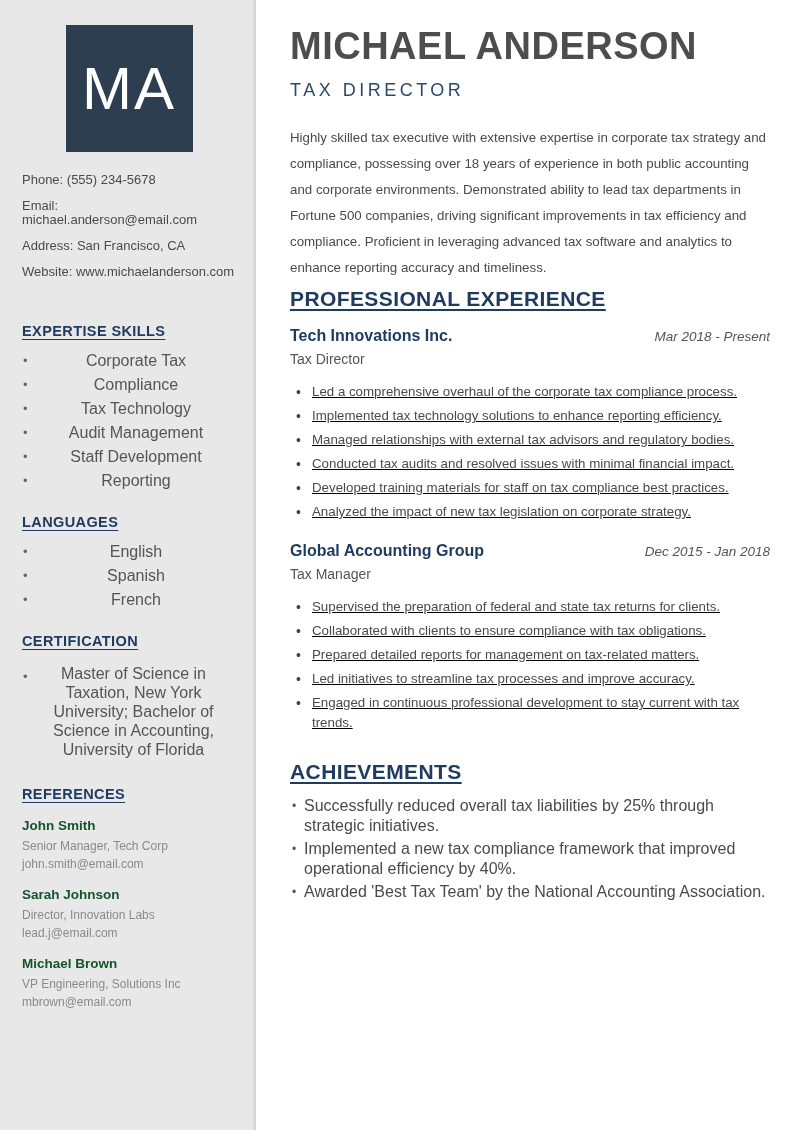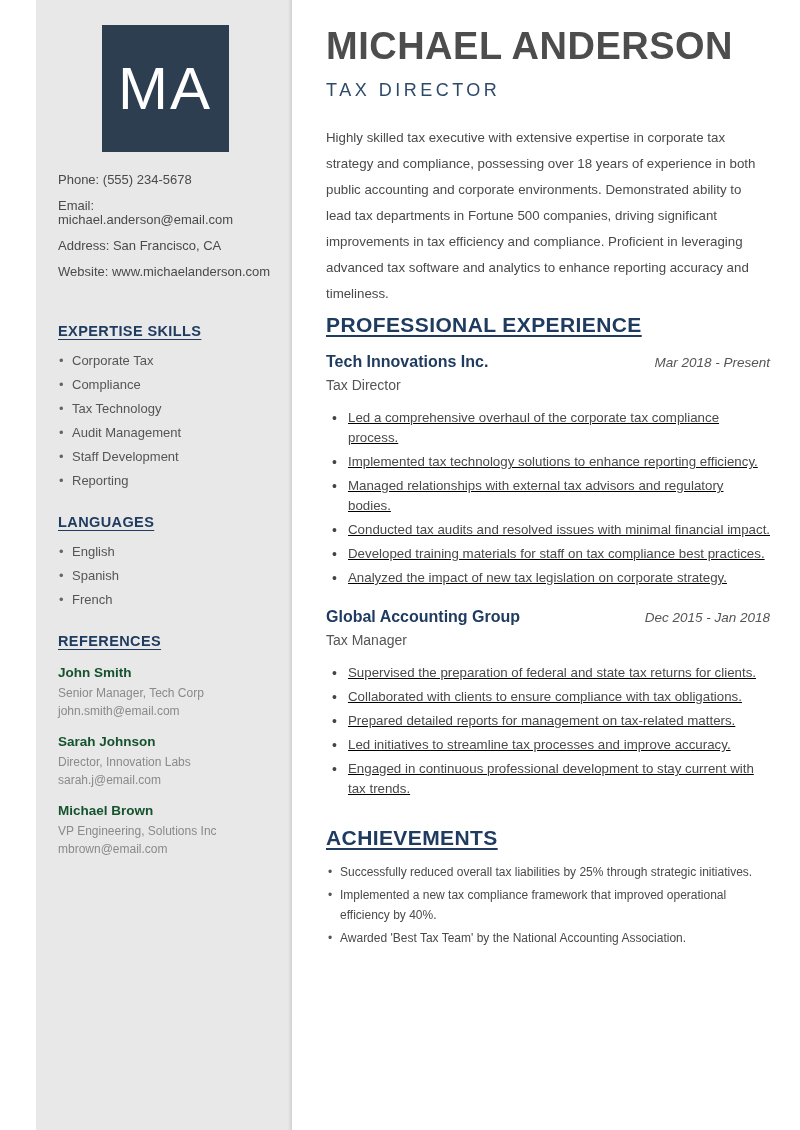--- a/index.html
+++ b/index.html
@@ -11,21 +11,21 @@
     --muted:#8a8a8a;
     --name-gray:#4d4d4d;
   }
   *{box-sizing:border-box;}
   html,body{margin:0;padding:0;}
   body{
     width:800px;height:1130px;overflow:hidden;background:#fff;
     font-family:"Liberation Sans","DejaVu Sans",sans-serif;
     -webkit-font-smoothing:antialiased;
   }
-  .page{display:flex;width:800px;height:1130px;padding-left:36px;}
+  .page{display:flex;width:800px;height:1130px;}
 
   
   .sidebar{
     width:256px;min-width:256px;height:100%;
     background:var(--sidebar-bg);
     padding:25px 20px 0 22px;
     position:relative;
   }
   .sidebar::after{
     content:"";position:absolute;top:0;right:0;bottom:0;width:4px;
@@ -45,21 +45,21 @@
   }
   .side-section{margin-top:27px;}
   .side-section.first{margin-top:44px;}
   .side-h{
     margin:0 0 15px 0;font-size:14.5px;font-weight:bold;color:var(--navy);
     letter-spacing:0.4px;text-decoration:underline;text-underline-offset:3px;
   }
   ul.side-list{list-style:none;margin:0;padding:0 0 0 1px;}
   ul.side-list li{
     position:relative;padding-left:13px;margin-bottom:11px;
-    font-size:13px;line-height:13px;color:#555;
+    font-size:16px;line-height:13px;color:#555;text-align:center;
   }
   ul.side-list li::before{
     content:"\2022";position:absolute;left:0;top:0;color:#666;font-size:13px;
   }
   ul.side-list.cert li{line-height:19px;margin-bottom:0;max-width:208px;}
   ul.side-list.cert li::before{top:3px;}
   .ref-entry{margin-bottom:13px;}
   .ref-name{font-size:13.5px;font-weight:bold;color:#14532d;margin:0 0 4px 0;line-height:17px;}
   .ref-sub{font-size:12px;color:var(--muted);margin:0;line-height:17.5px;}
 
@@ -93,21 +93,21 @@
     position:relative;padding-left:16px;margin-bottom:4px;
     font-size:13.3px;line-height:20px;color:var(--text);
   }
   ul.blist li::before{
     content:"\2022";position:absolute;left:0;top:0;color:#444;font-size:14px;
   }
   .ach-section{margin-top:30px;}
   ul.ach-list{list-style:none;margin:16px 0 0 0;padding:0 0 0 2px;}
   ul.ach-list li{
     position:relative;padding-left:12px;margin-bottom:3px;
-    font-size:12px;line-height:20px;color:var(--text);
+    font-size:16px;line-height:20px;color:var(--text);
   }
   ul.ach-list li::before{
     content:"\2022";position:absolute;left:0;top:0;color:#555;font-size:12px;
   }
 </style>
 </head>
 <body>
 
 <div class="page">
 
@@ -137,33 +137,39 @@
 
     <section class="side-section">
       <h2 class="side-h">LANGUAGES</h2>
       <ul class="side-list">
           <li>English</li>
           <li>Spanish</li>
           <li>French</li>
         </ul>
     </section>
 
+    <section class="side-section">
+      <h2 class="side-h">CERTIFICATION</h2>
+      <ul class="side-list cert">
+          <li>Master of Science in Taxation, New York University; Bachelor of Science in Accounting, University of Florida</li>
+        </ul>
+    </section>
 
     <section class="side-section">
       <h2 class="side-h">REFERENCES</h2>
       <div id="refs">
           <div class="ref-entry">
             <p class="ref-name">John Smith</p>
             <p class="ref-sub">Senior Manager, Tech Corp</p>
             <p class="ref-sub">john.smith@email.com</p>
           </div>
           <div class="ref-entry">
             <p class="ref-name">Sarah Johnson</p>
             <p class="ref-sub">Director, Innovation Labs</p>
-            <p class="ref-sub">sarah.j@email.com</p>
+            <p class="ref-sub">lead.j@email.com</p>
           </div>
           <div class="ref-entry">
             <p class="ref-name">Michael Brown</p>
             <p class="ref-sub">VP Engineering, Solutions Inc</p>
             <p class="ref-sub">mbrown@email.com</p>
           </div>
         </div>
     </section>
   </aside>
 

